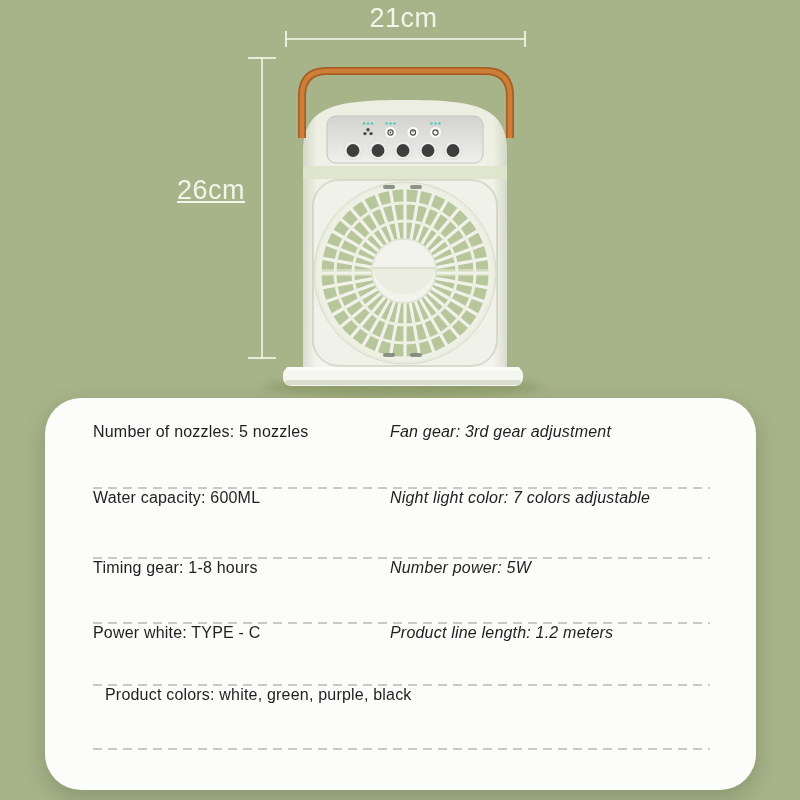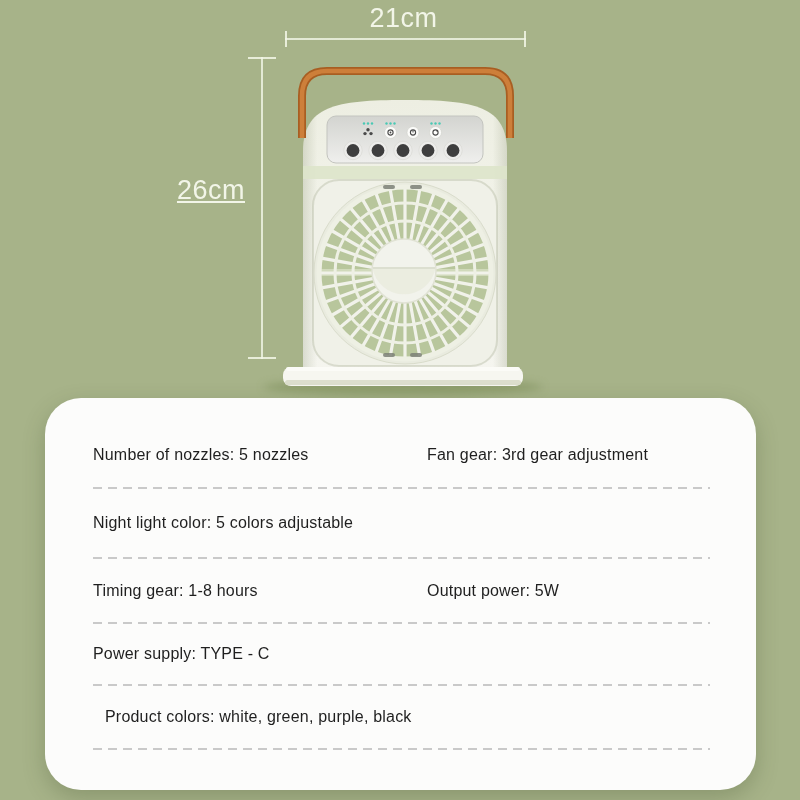--- a/index.html
+++ b/index.html
@@ -33,27 +33,27 @@
 
   svg.product{position:absolute;left:0;top:0;}
 
   
   .spec-card{
     position:absolute;left:45px;top:398px;width:711px;height:392px;
     background:#fcfcfb;border-radius:36px;
     box-shadow:0 8px 22px rgba(65,80,42,.28);
     box-sizing:border-box;padding:25px 46px 0 48px;
   }
-  .spec-row{display:flex;align-items:center;gap:37px;}
+  .spec-row{display:flex;align-items:flex-start;}
   .spec-row .cell{
     color:#1f1f1f;font-size:16px;font-weight:500;letter-spacing:.2px;
     white-space:nowrap;
   }
   .cell-left{width:297px;flex:none;}
-  .cell-right{flex:1;}
+  .cell-right{flex:1;font-style:italic;}
   .r1{height:64px}.r2{height:68px}.r3{height:63px}.r4{height:60px}.r5{height:62px}
   .divider{
     height:2px;flex:none;
     background:repeating-linear-gradient(90deg,#c9c9c9 0 9px,transparent 9px 15px);
   }
   .spokes line{stroke:#f1f2ea;stroke-width:3.2;stroke-linecap:round;}
 </style>
 </head>
 <body>
 
@@ -232,32 +232,34 @@
 </div>
 
 <section class="spec-card">
   <div class="spec-row r1">
     <div class="cell cell-left">Number of nozzles: 5 nozzles</div>
     <div class="cell cell-right">Fan gear: 3rd gear adjustment</div>
   </div>
   <div class="divider"></div>
 
   <div class="spec-row r2">
-    <div class="cell cell-right">Night light color: 5 colors adjustable</div>
+    <div class="cell cell-left">Water capacity: 600ML</div>
+    <div class="cell cell-right">Night light color: 7 colors adjustable</div>
   </div>
   <div class="divider"></div>
 
   <div class="spec-row r3">
     <div class="cell cell-left">Timing gear: 1-8 hours</div>
-    <div class="cell cell-right">Output power: 5W</div>
+    <div class="cell cell-right">Number power: 5W</div>
   </div>
   <div class="divider"></div>
 
   <div class="spec-row r4">
-    <div class="cell cell-left">Power supply: TYPE - C</div>
+    <div class="cell cell-left">Power white: TYPE - C</div>
+    <div class="cell cell-right">Product line length: 1.2 meters</div>
   </div>
   <div class="divider"></div>
 
   <div class="spec-row r5">
     <div class="cell cell-left" style="width:auto;margin-left:12px;">Product colors: white, green, purple, black</div>
   </div>
   <div class="divider"></div>
 </section>
 
 </body></html>

